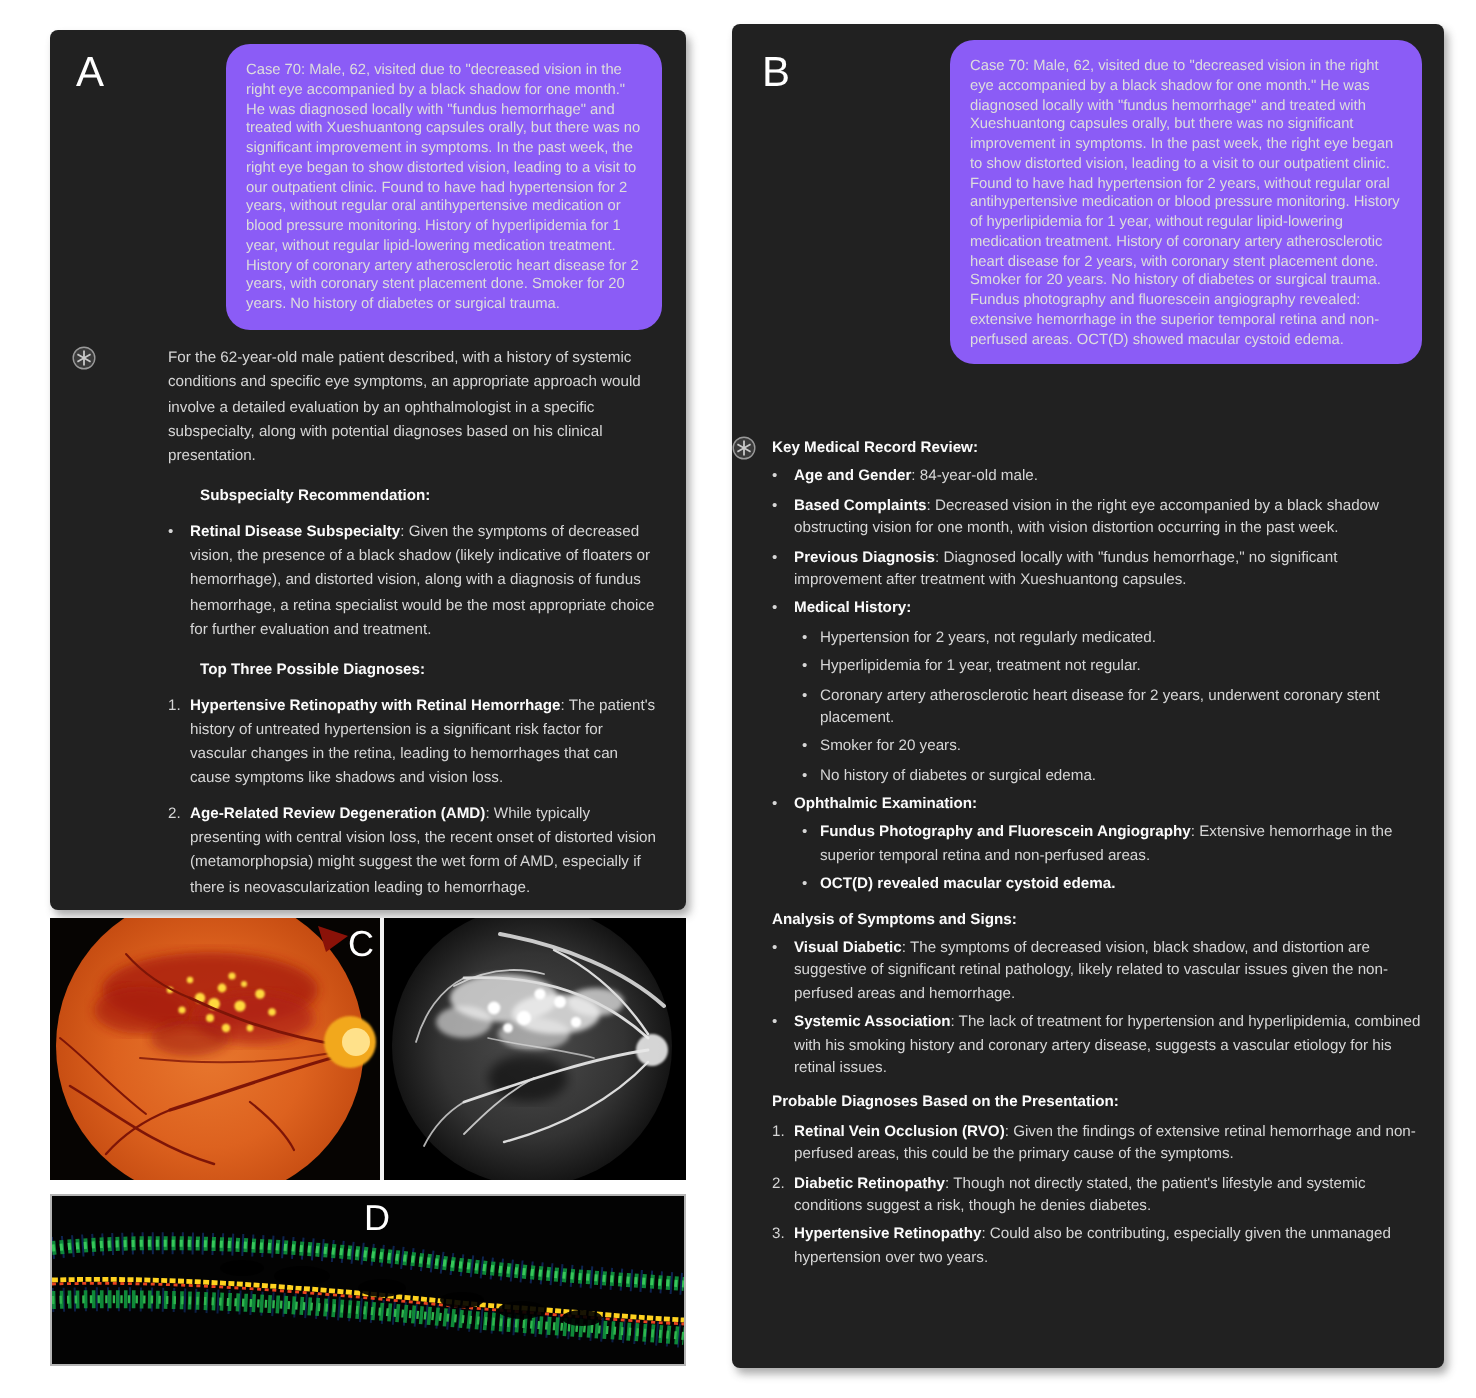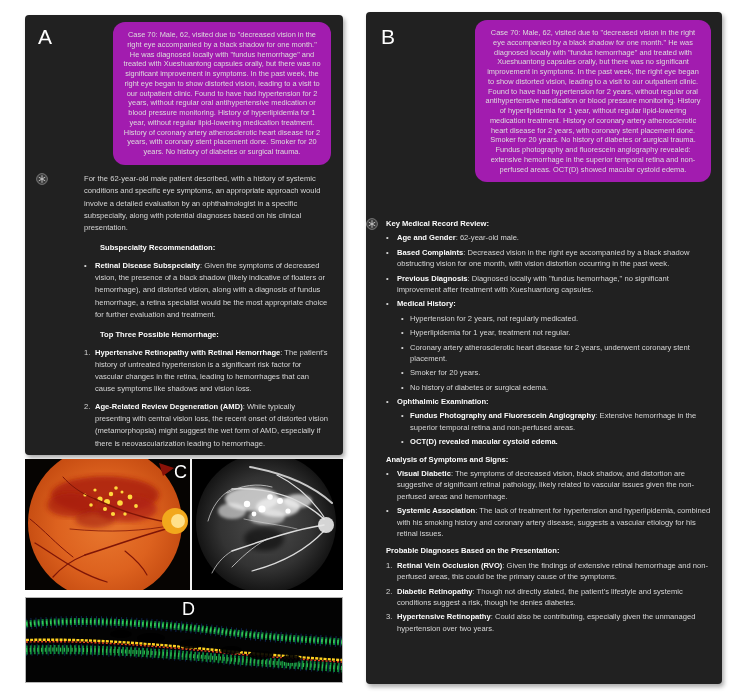--- a/index.html
+++ b/index.html
@@ -10,23 +10,23 @@
   .chat-panel{
     position:absolute;background:#212121;border-radius:4px;
     box-shadow:2px 3px 4px rgba(70,70,70,.45);overflow:hidden;color:#d8d8d8;
   }
   #panelA{left:25px;top:15px;width:318px;height:440px;}
   #panelB{left:366px;top:12px;width:356px;height:672px;}
   .panel-label{position:absolute;color:#ffffff;font-size:21px;font-weight:400;}
   #panelA .panel-label{left:13px;top:10px;}
   #panelB .panel-label{left:15px;top:13px;}
   .user-bubble{
-    position:absolute;background:#a21caf;border-radius:12px;color:#dddddd;
+    position:absolute;background:#8b5cf6;border-radius:12px;color:#dddddd;
     font-size:7.4px;line-height:1.32;padding:8px 10px;box-sizing:border-box;
-    text-align:center;
+    text-align:left;
   }
   #panelA .user-bubble{right:12px;top:7px;width:218px;}
   #panelB .user-bubble{right:11px;top:8px;width:236px;}
   .assistant-row{position:absolute;display:flex;gap:8px;}
   #panelA .assistant-row{left:11px;top:158px;right:13px;gap:36px;}
   #panelB .assistant-row{left:0;top:206px;right:9px;}
   .ai-icon{flex:none;width:12px;height:12px;margin-top:0;}
   .assistant-content{flex:1;font-size:7.6px;line-height:1.5;color:#d6d6d6;}
   #panelA .assistant-content{line-height:1.62;}
   .b{font-weight:bold;color:#fbfbfb;}
@@ -100,21 +100,21 @@
     </span>
     <div class="assistant-content" id="assistant-a">
         <div class="blk p"><span>For the 62-year-old male patient described, with a history of systemic conditions and specific eye symptoms, an appropriate approach would involve a detailed evaluation by an ophthalmologist in a specific subspecialty, along with potential diagnoses based on his clinical presentation.</span></div>
         <div class="blk h"><span class="b">Subspecialty Recommendation:</span></div>
         <div>
           <div class="li d0">
             <span class="marker">•</span>
             <span class="li-body"><span class="b">Retinal Disease Subspecialty</span><span>: Given the symptoms of decreased vision, the presence of a black shadow (likely indicative of floaters or hemorrhage), and distorted vision, along with a diagnosis of fundus hemorrhage, a retina specialist would be the most appropriate choice for further evaluation and treatment.</span></span>
           </div>
         </div>
-        <div class="blk h"><span class="b">Top Three Possible Hemorrhage:</span></div>
+        <div class="blk h"><span class="b">Top Three Possible Diagnoses:</span></div>
         <div>
           <div class="li d0">
             <span class="marker">1.</span>
             <span class="li-body"><span class="b">Hypertensive Retinopathy with Retinal Hemorrhage</span><span>: The patient's history of untreated hypertension is a significant risk factor for vascular changes in the retina, leading to hemorrhages that can cause symptoms like shadows and vision loss.</span></span>
           </div>
         </div>
         <div>
           <div class="li d0">
             <span class="marker">2.</span>
             <span class="li-body"><span class="b">Age-Related Review Degeneration (AMD)</span><span>: While typically presenting with central vision loss, the recent onset of distorted vision (metamorphopsia) might suggest the wet form of AMD, especially if there is neovascularization leading to hemorrhage.</span></span>
@@ -246,21 +246,21 @@
           <line x1="2.7" y1="4.1" x2="9.3" y2="7.9"></line>
           <line x1="2.7" y1="7.9" x2="9.3" y2="4.1"></line>
         </g>
       </svg>
     </span>
     <div class="assistant-content" id="assistant-b">
         <div class="blk h"><span class="b">Key Medical Record Review:</span></div>
         <div>
           <div class="li d0">
             <span class="marker">•</span>
-            <span class="li-body"><span class="b">Age and Gender</span><span>: 62-year-old male.</span></span>
+            <span class="li-body"><span class="b">Age and Gender</span><span>: 84-year-old male.</span></span>
           </div>
         </div>
         <div>
           <div class="li d0">
             <span class="marker">•</span>
             <span class="li-body"><span class="b">Based Complaints</span><span>: Decreased vision in the right eye accompanied by a black shadow obstructing vision for one month, with vision distortion occurring in the past week.</span></span>
           </div>
         </div>
         <div>
           <div class="li d0">

